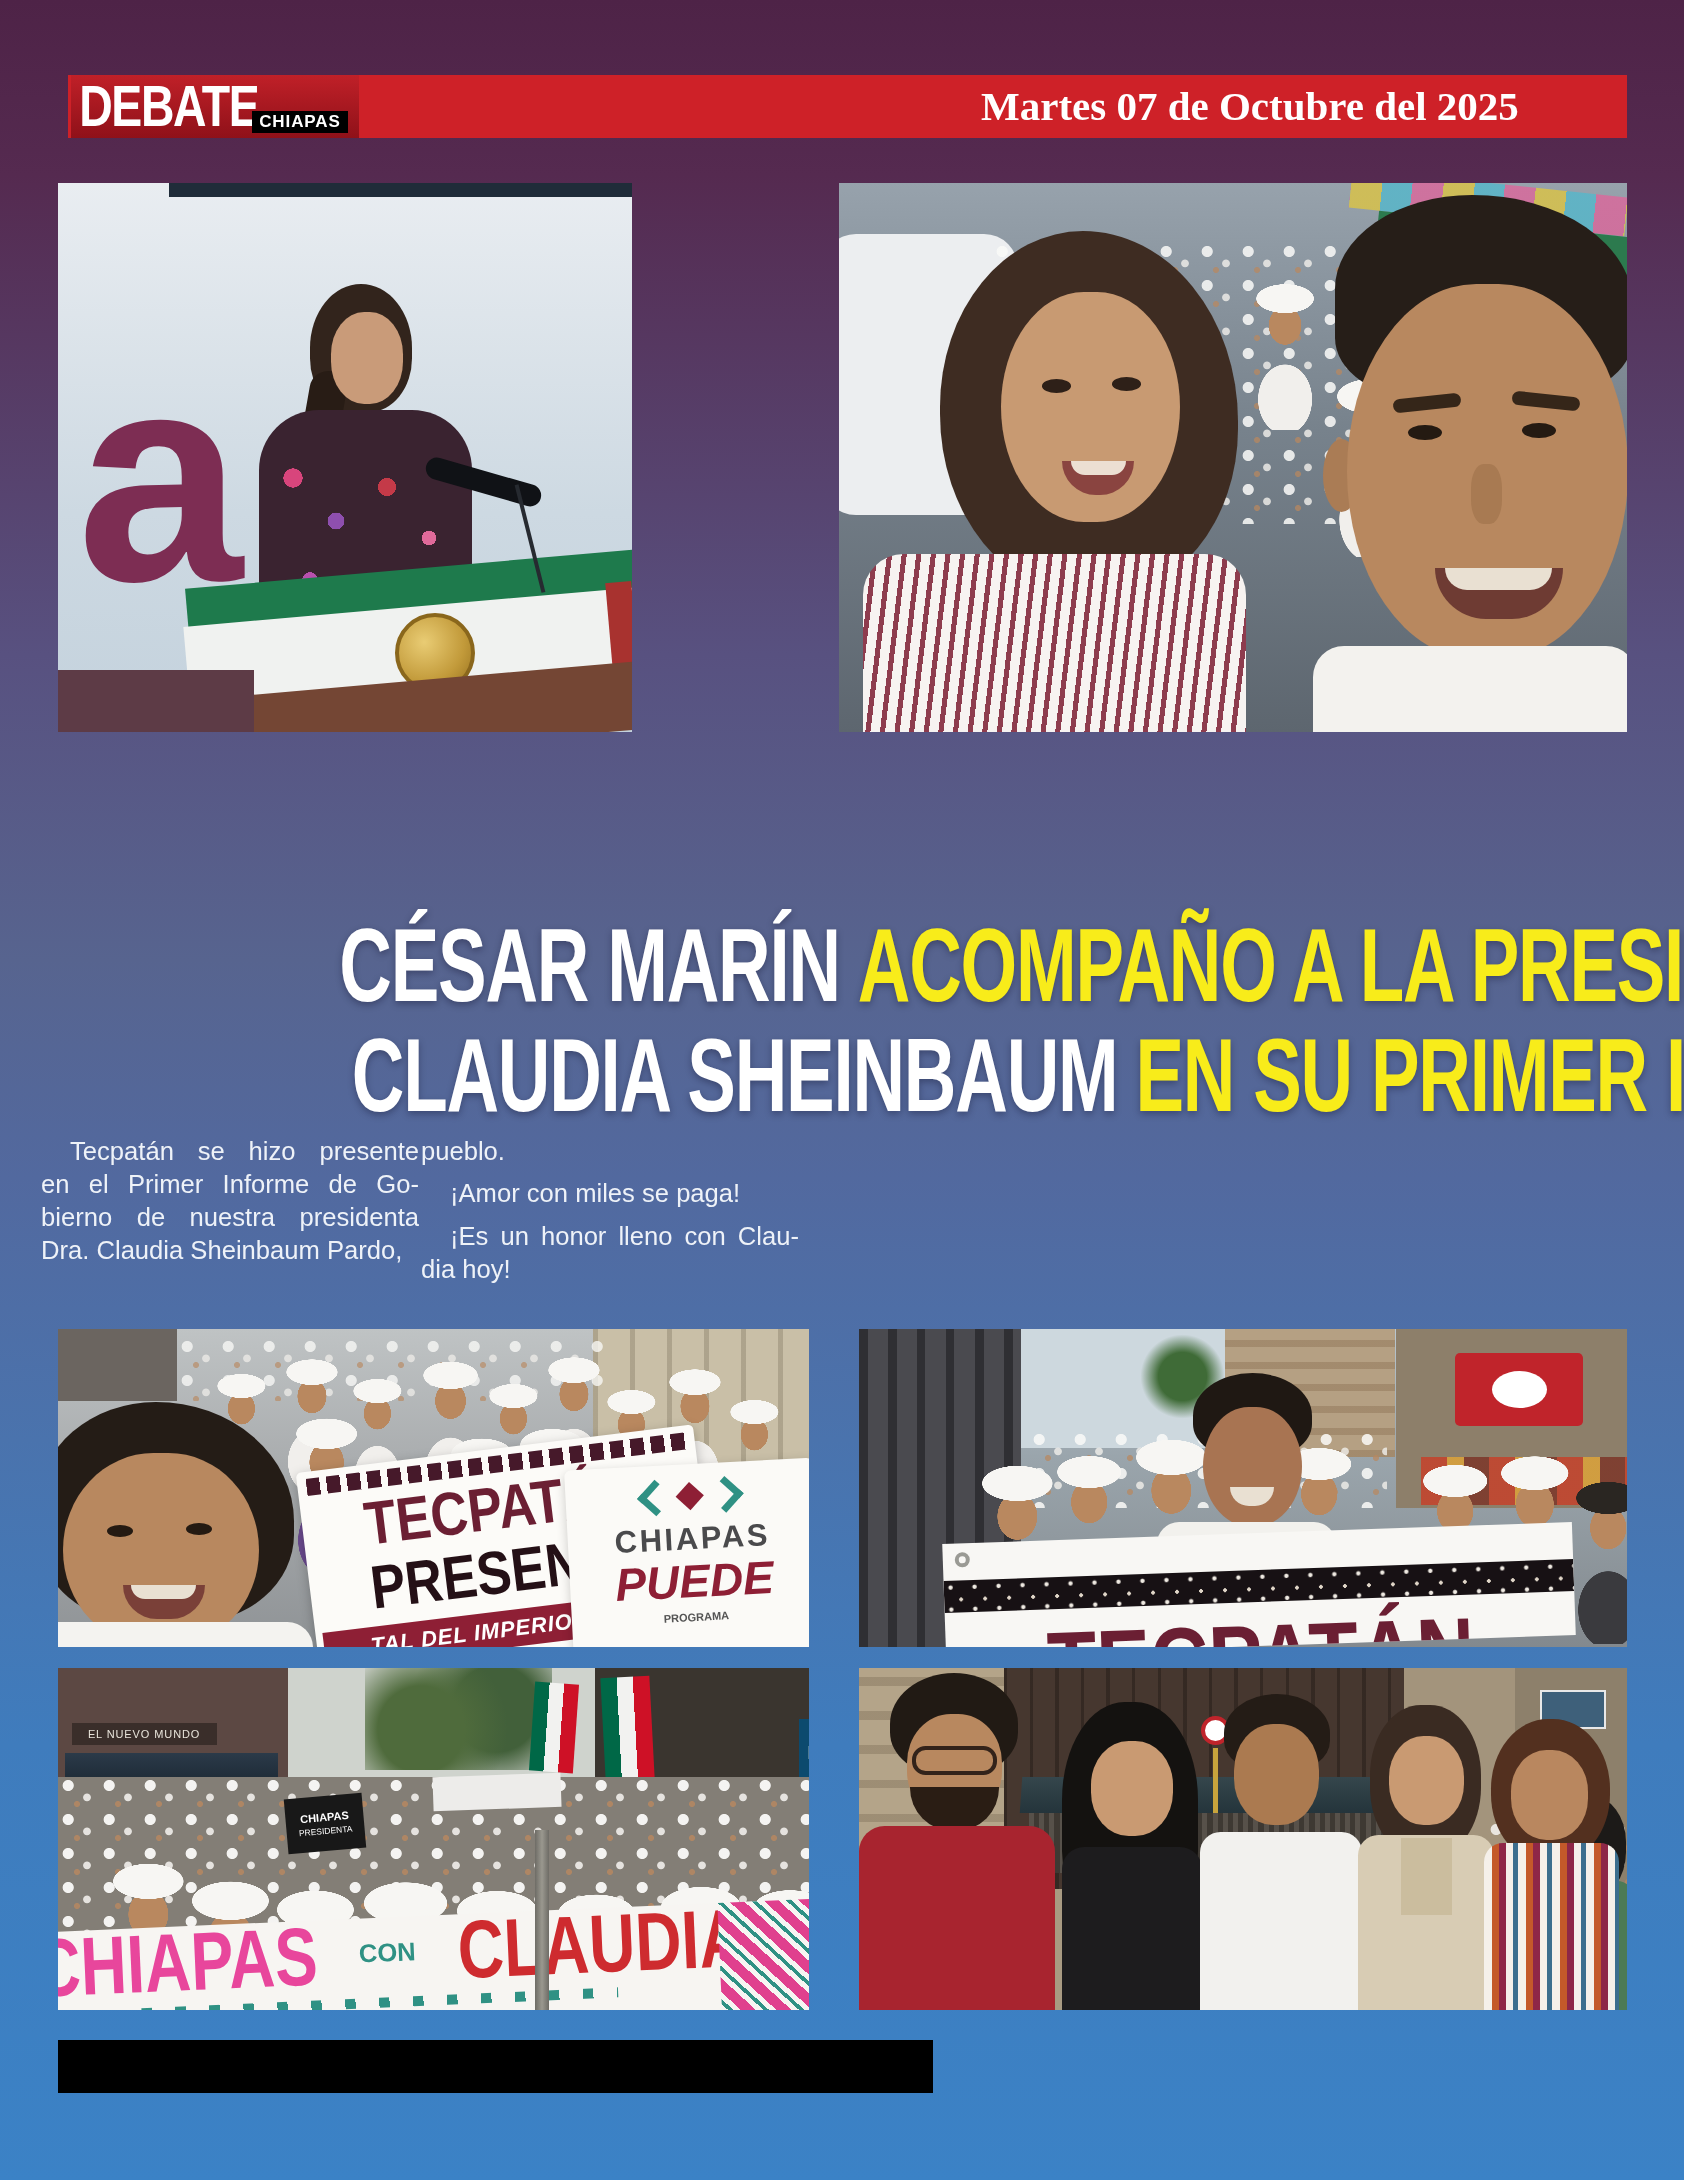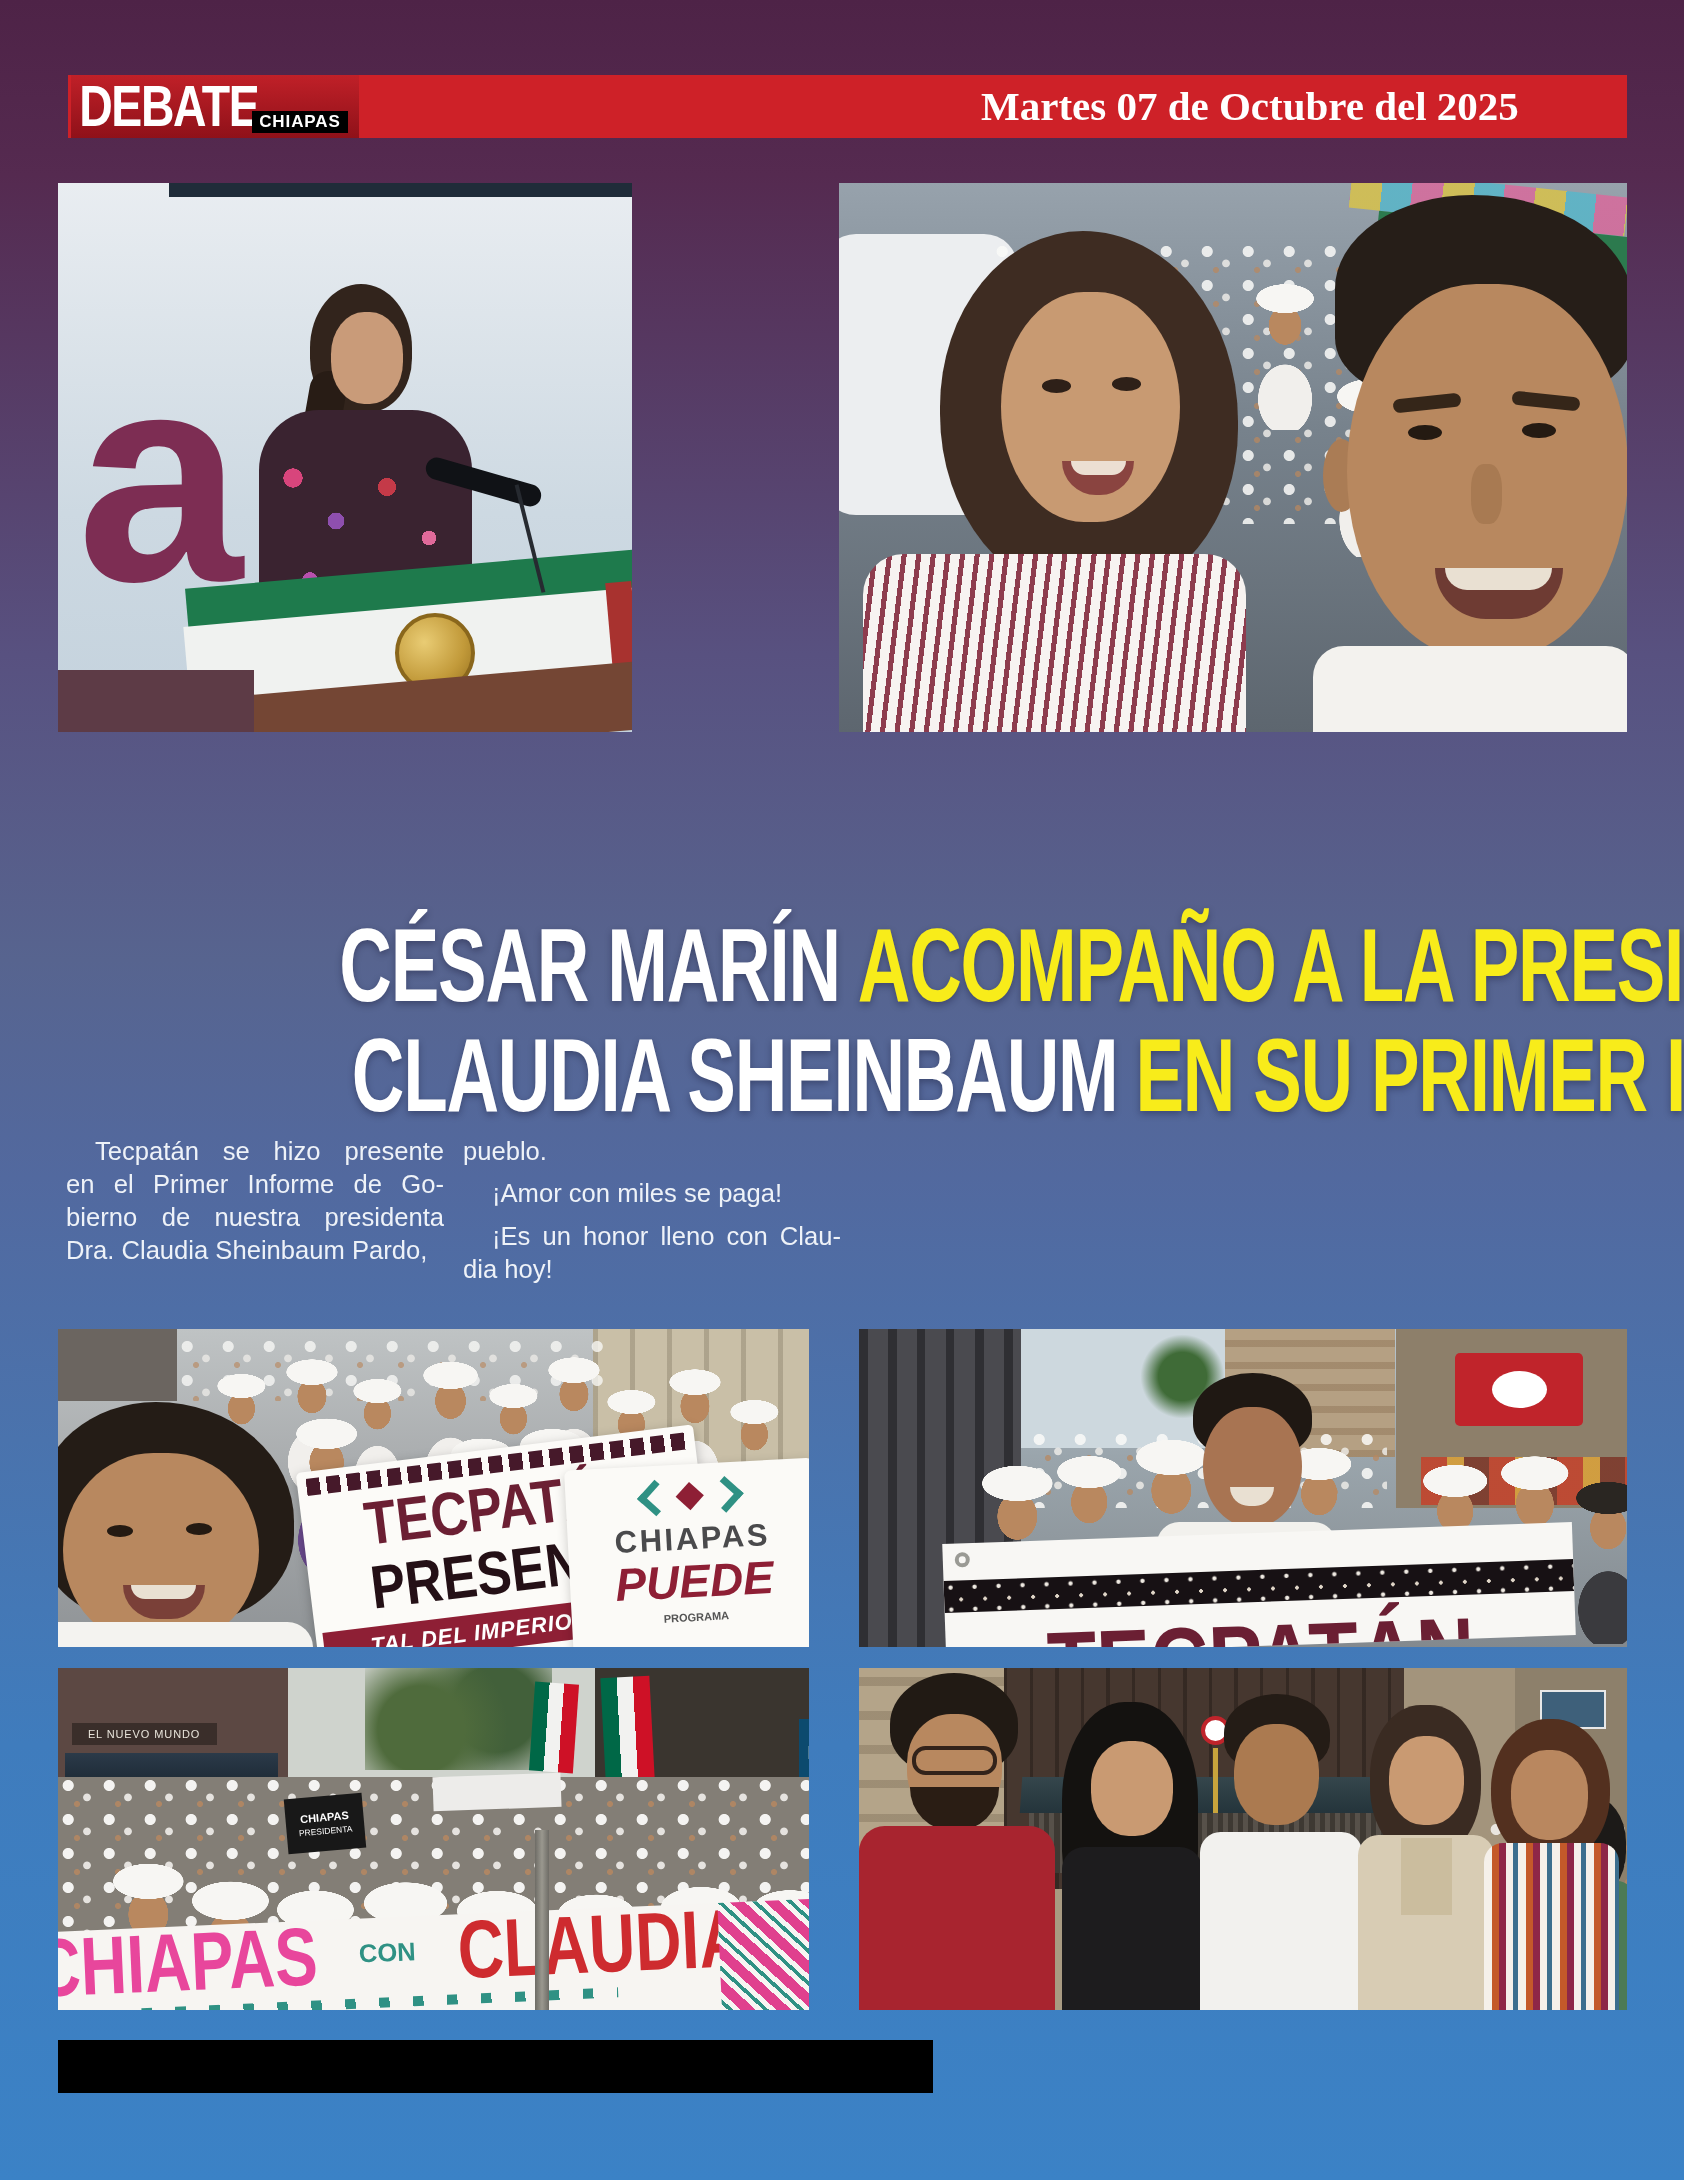--- a/index.html
+++ b/index.html
@@ -18,21 +18,21 @@
   .date{position:absolute;left:913px;top:0;height:63px;line-height:63px;font-family:"Liberation Serif",serif;
     font-weight:bold;font-size:41px;color:#fff;white-space:nowrap}
   
   .headline{position:absolute;left:0;top:910px;width:100%;text-align:center;font-weight:bold;
     text-shadow:0 3.4px 8.5px rgba(15,15,40,.35)}
   .hline{display:block;white-space:nowrap;line-height:1.06}
   .hs{display:inline-block;transform:scaleX(.70);transform-origin:center;font-size:104px;letter-spacing:-1.7px}
   .hw{color:#fff;margin-right:25.6px}
   .hy{color:var(--headline-yellow,#f8ec1a)}
   
-  .article{position:absolute;left:66px;top:1135px;width:1569px;display:flex;gap:19px}
+  .article{position:absolute;left:41px;top:1135px;width:1569px;display:flex;gap:2px}
   .colm{width:378px;font-size:25.6px;line-height:33px;color:#eef2f8}
   .bl{min-height:33px}
   .bl.j{text-align:justify;text-align-last:justify}
   .bl.ind{text-indent:29px}
   .bl.gap{margin-top:9.4px}
   
   .ph{position:absolute;overflow:hidden;background:#8a8f94}
   .pr{position:absolute;width:51px;height:85px;transform-origin:0 0;
     background:
      radial-gradient(ellipse 25.6px 12.8px at 25.6px 12px,var(--cap,#f7f6f3) 62%,transparent 63%),

